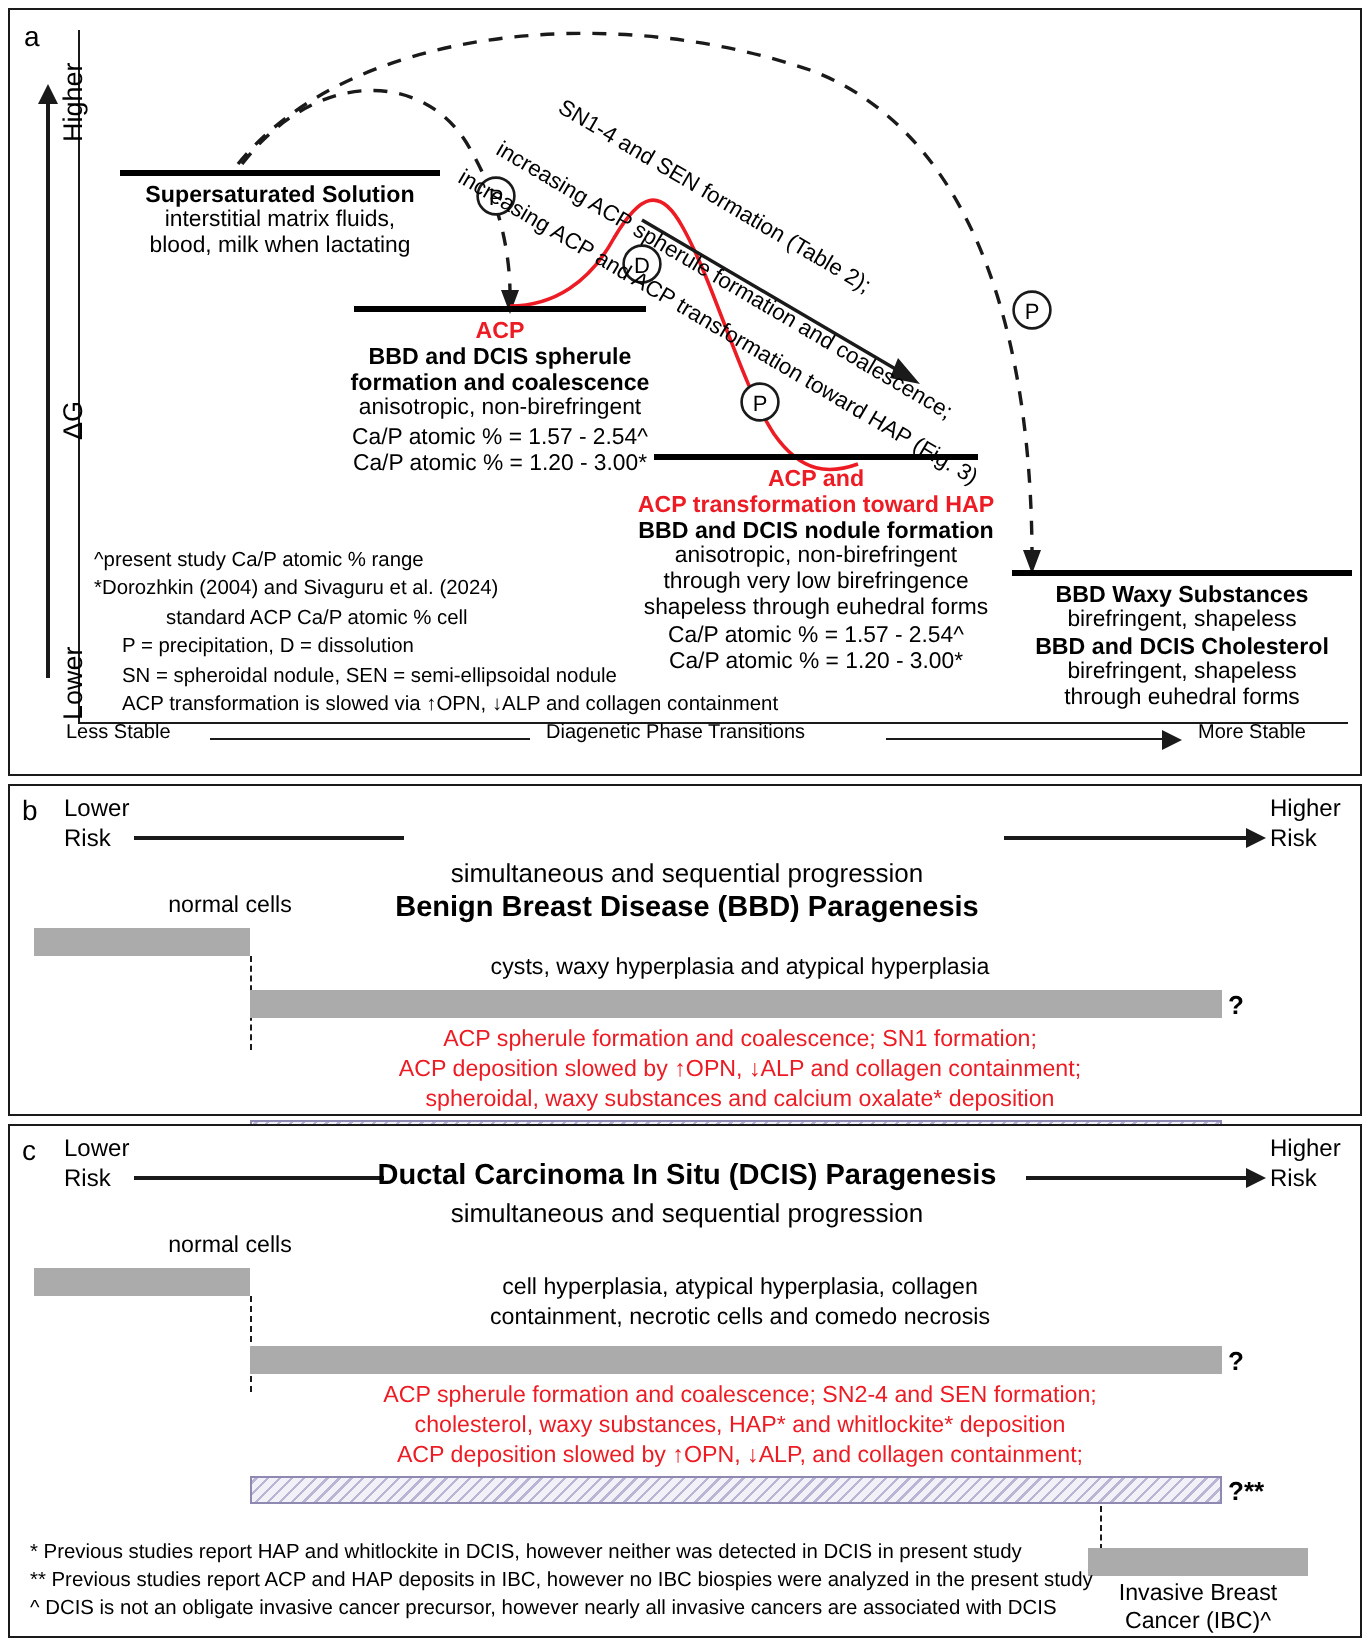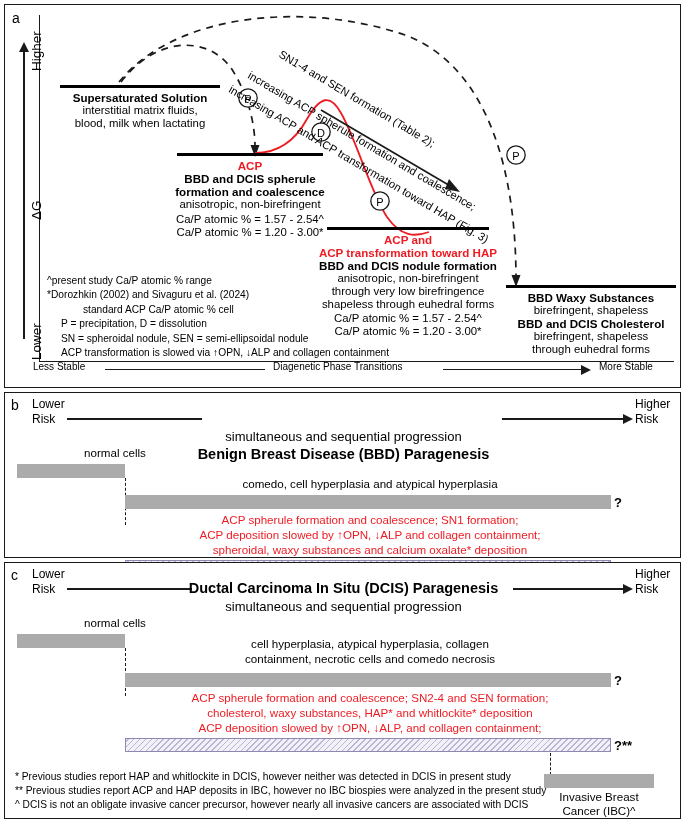--- a/index.html
+++ b/index.html
@@ -318,21 +318,21 @@
       <div class="rule" style="width:170px;"></div>
       <div class="ttl">BBD Waxy Substances</div>
       <div class="sub">birefringent, shapeless</div>
       <div class="ttl">BBD and DCIS Cholesterol</div>
       <div class="sub">birefringent, shapeless</div>
       <div class="sub">through euhedral forms</div>
     </div>
 
     <div id="a-notes">
       <div>^present study Ca/P atomic % range</div>
-      <div>*Dorozhkin (2002) and Sivaguru et al. (2024)</div>
+      <div>*Dorozhkin (2004) and Sivaguru et al. (2024)</div>
       <div class="ind">standard ACP Ca/P atomic % cell</div>
       <div class="ind2">P = precipitation, D = dissolution</div>
       <div class="ind2">SN = spheroidal nodule, SEN = semi-ellipsoidal nodule</div>
       <div class="ind2">ACP transformation is slowed via ↑OPN, ↓ALP and collagen containment</div>
     </div>
 
     <div style="position:absolute; left:34px; right:6px; top:356px; height:1.4px; background:#1a1a1a;"></div>
 
     <div id="a-bottom">
       <div class="txt" style="left:28px;">Less Stable</div>
@@ -360,21 +360,21 @@
     <div class="para-title" style="left:0; top:17px; width:677px;margin-top:36px;">Benign Breast Disease (BBD) Paragenesis</div>
     <div class="hr-arrow" style="left:497px; top:25px; width:122px;"></div>
 
     <div class="para-sub" style="left:0; top:36px; width:677px;">simultaneous and sequential progression</div>
 
     <div class="plain-lbl" style="left:20px; top:53px; width:180px;">normal cells</div>
     <div class="graybar" style="left:12px; top:71px; width:108px;"></div>
 
     <div class="dashline" style="left:120px; top:85px; height:47px;"></div>
 
-    <div class="cap-center" style="left:120px; top:84px; width:490px;">comedo, cell hyperplasia and atypical hyperplasia</div>
+    <div class="cap-center" style="left:120px; top:84px; width:490px;">cysts, waxy hyperplasia and atypical hyperplasia</div>
 
     <div class="graybar" style="left:120px; top:102px; width:486px;"></div>
     <div class="qmark" style="left:609px; top:103px;">?</div>
 
     <div class="cap-red" style="left:120px; top:119px; width:490px;">
       <div>ACP spherule formation and coalescence; SN1 formation;</div>
       <div>ACP deposition slowed by ↑OPN, ↓ALP and collagen containment;</div>
       <div>spheroidal, waxy substances and calcium oxalate* deposition</div>
     </div>
 

